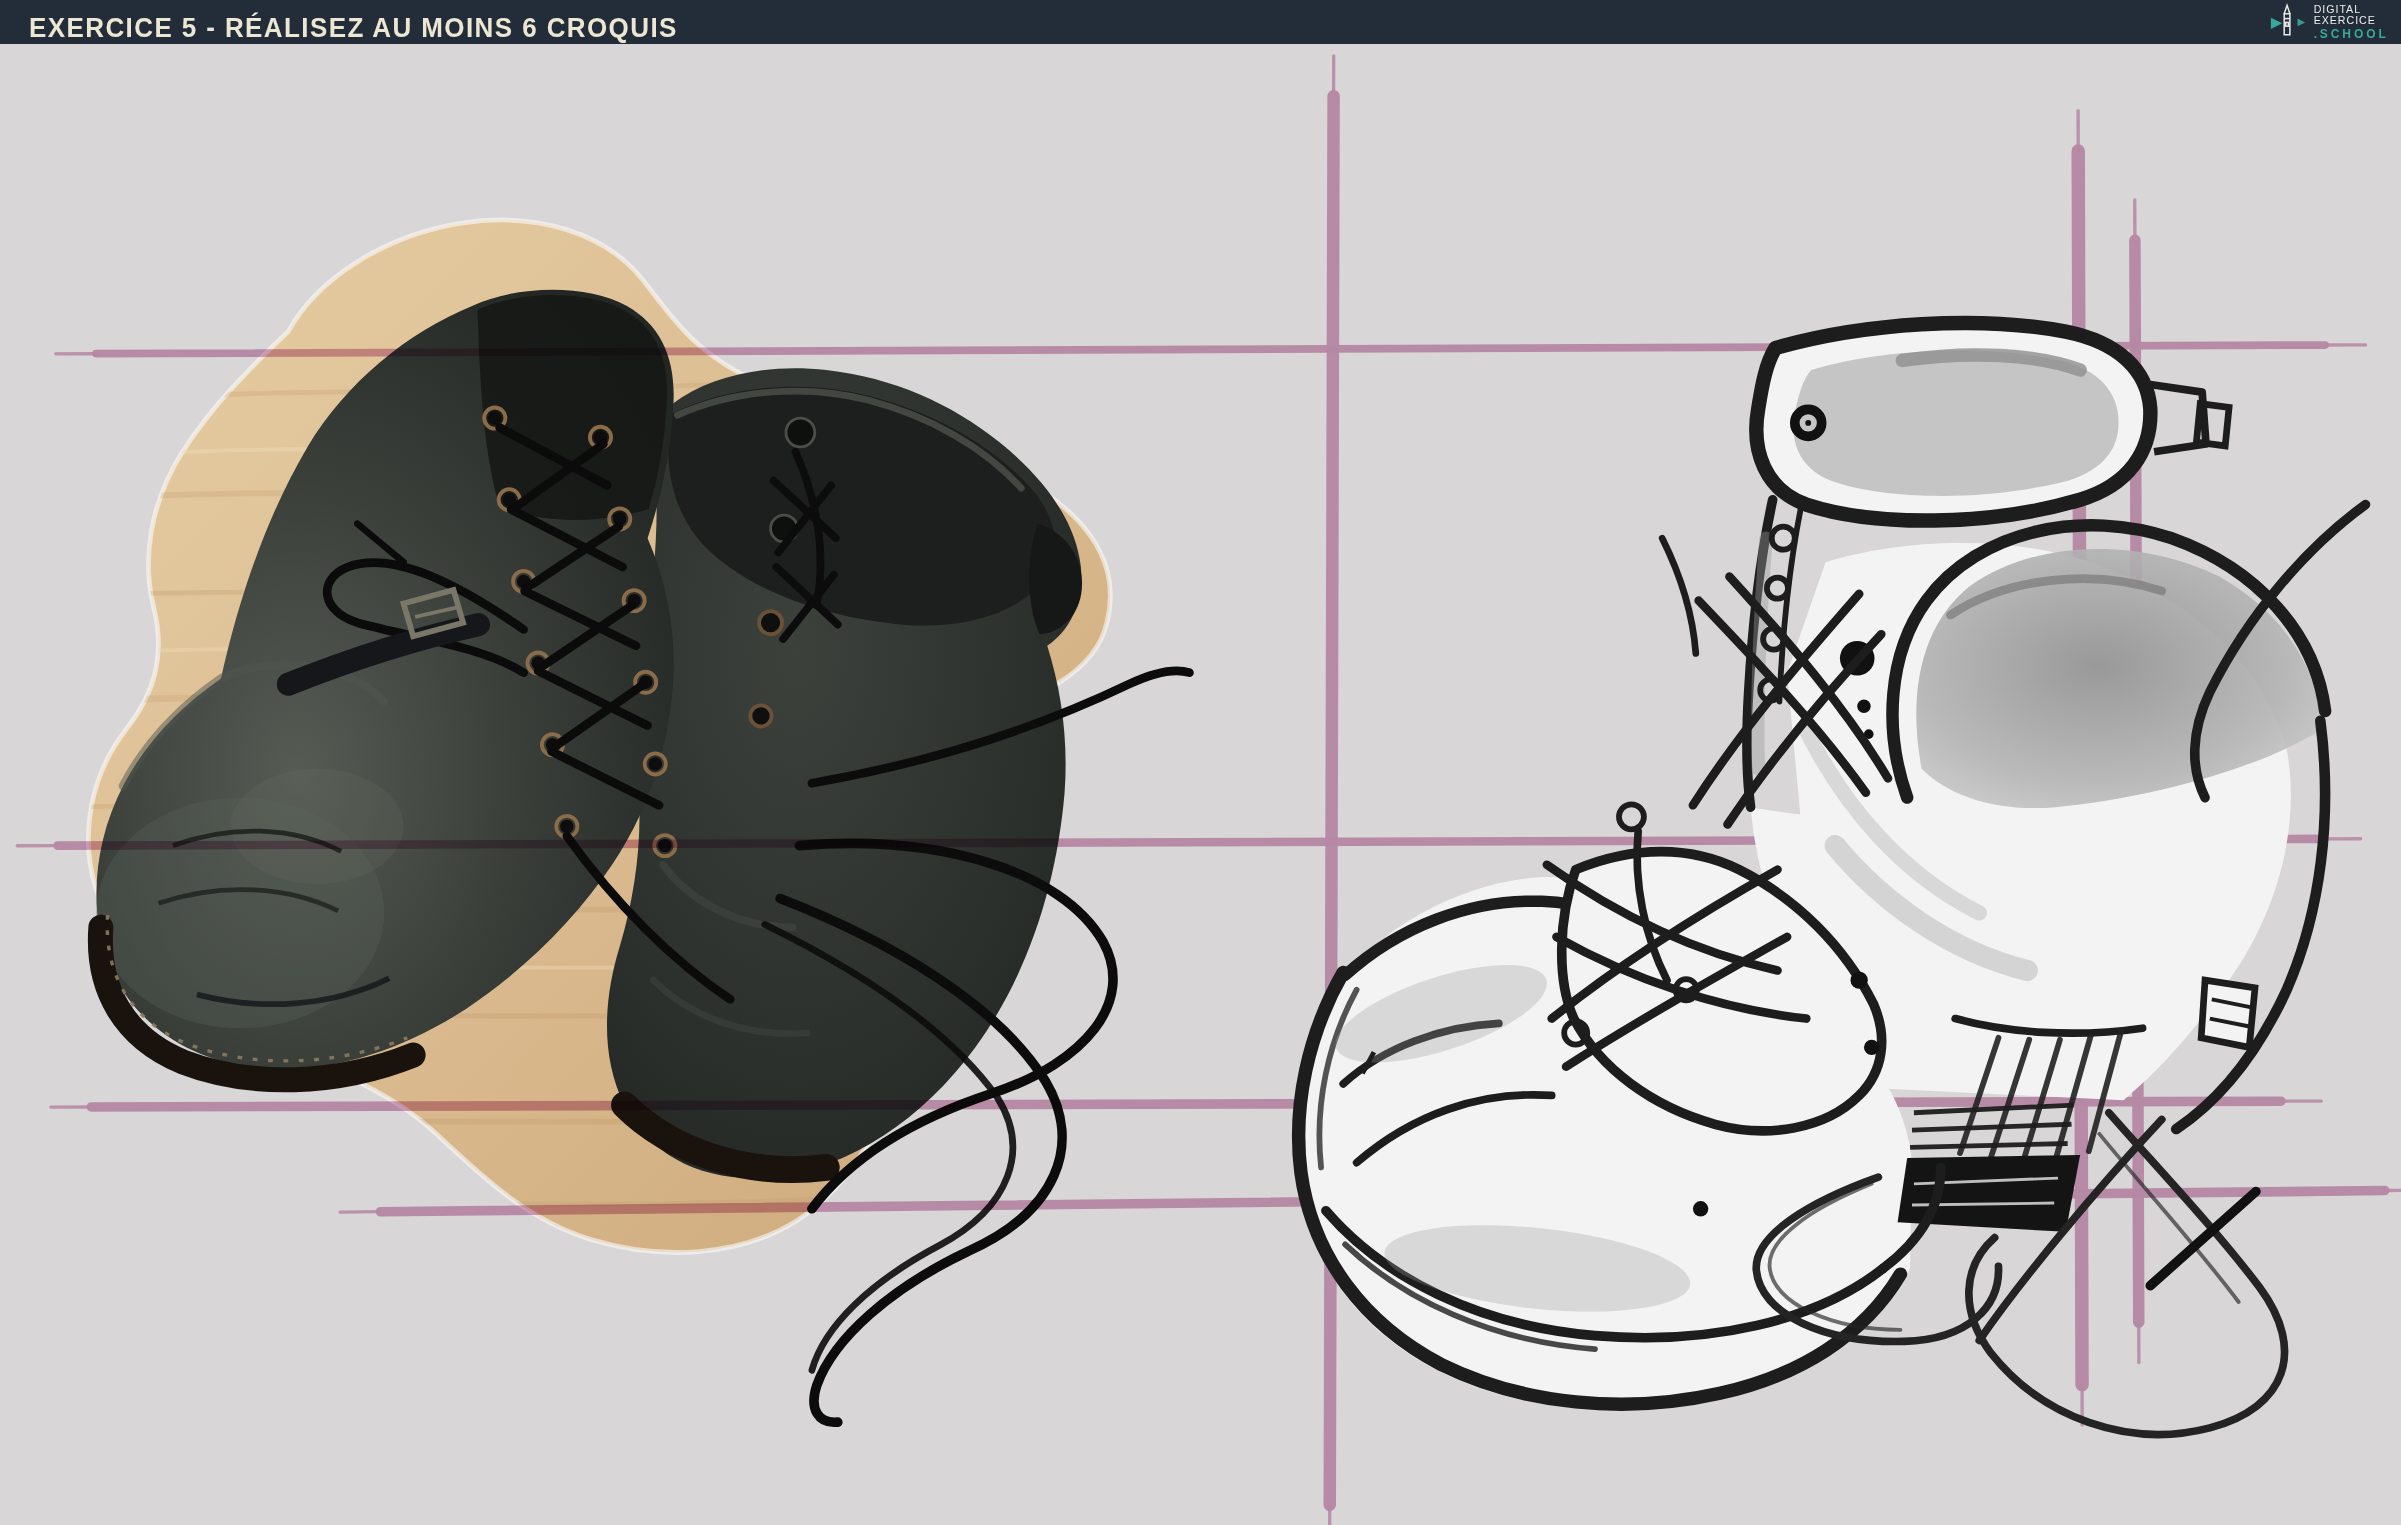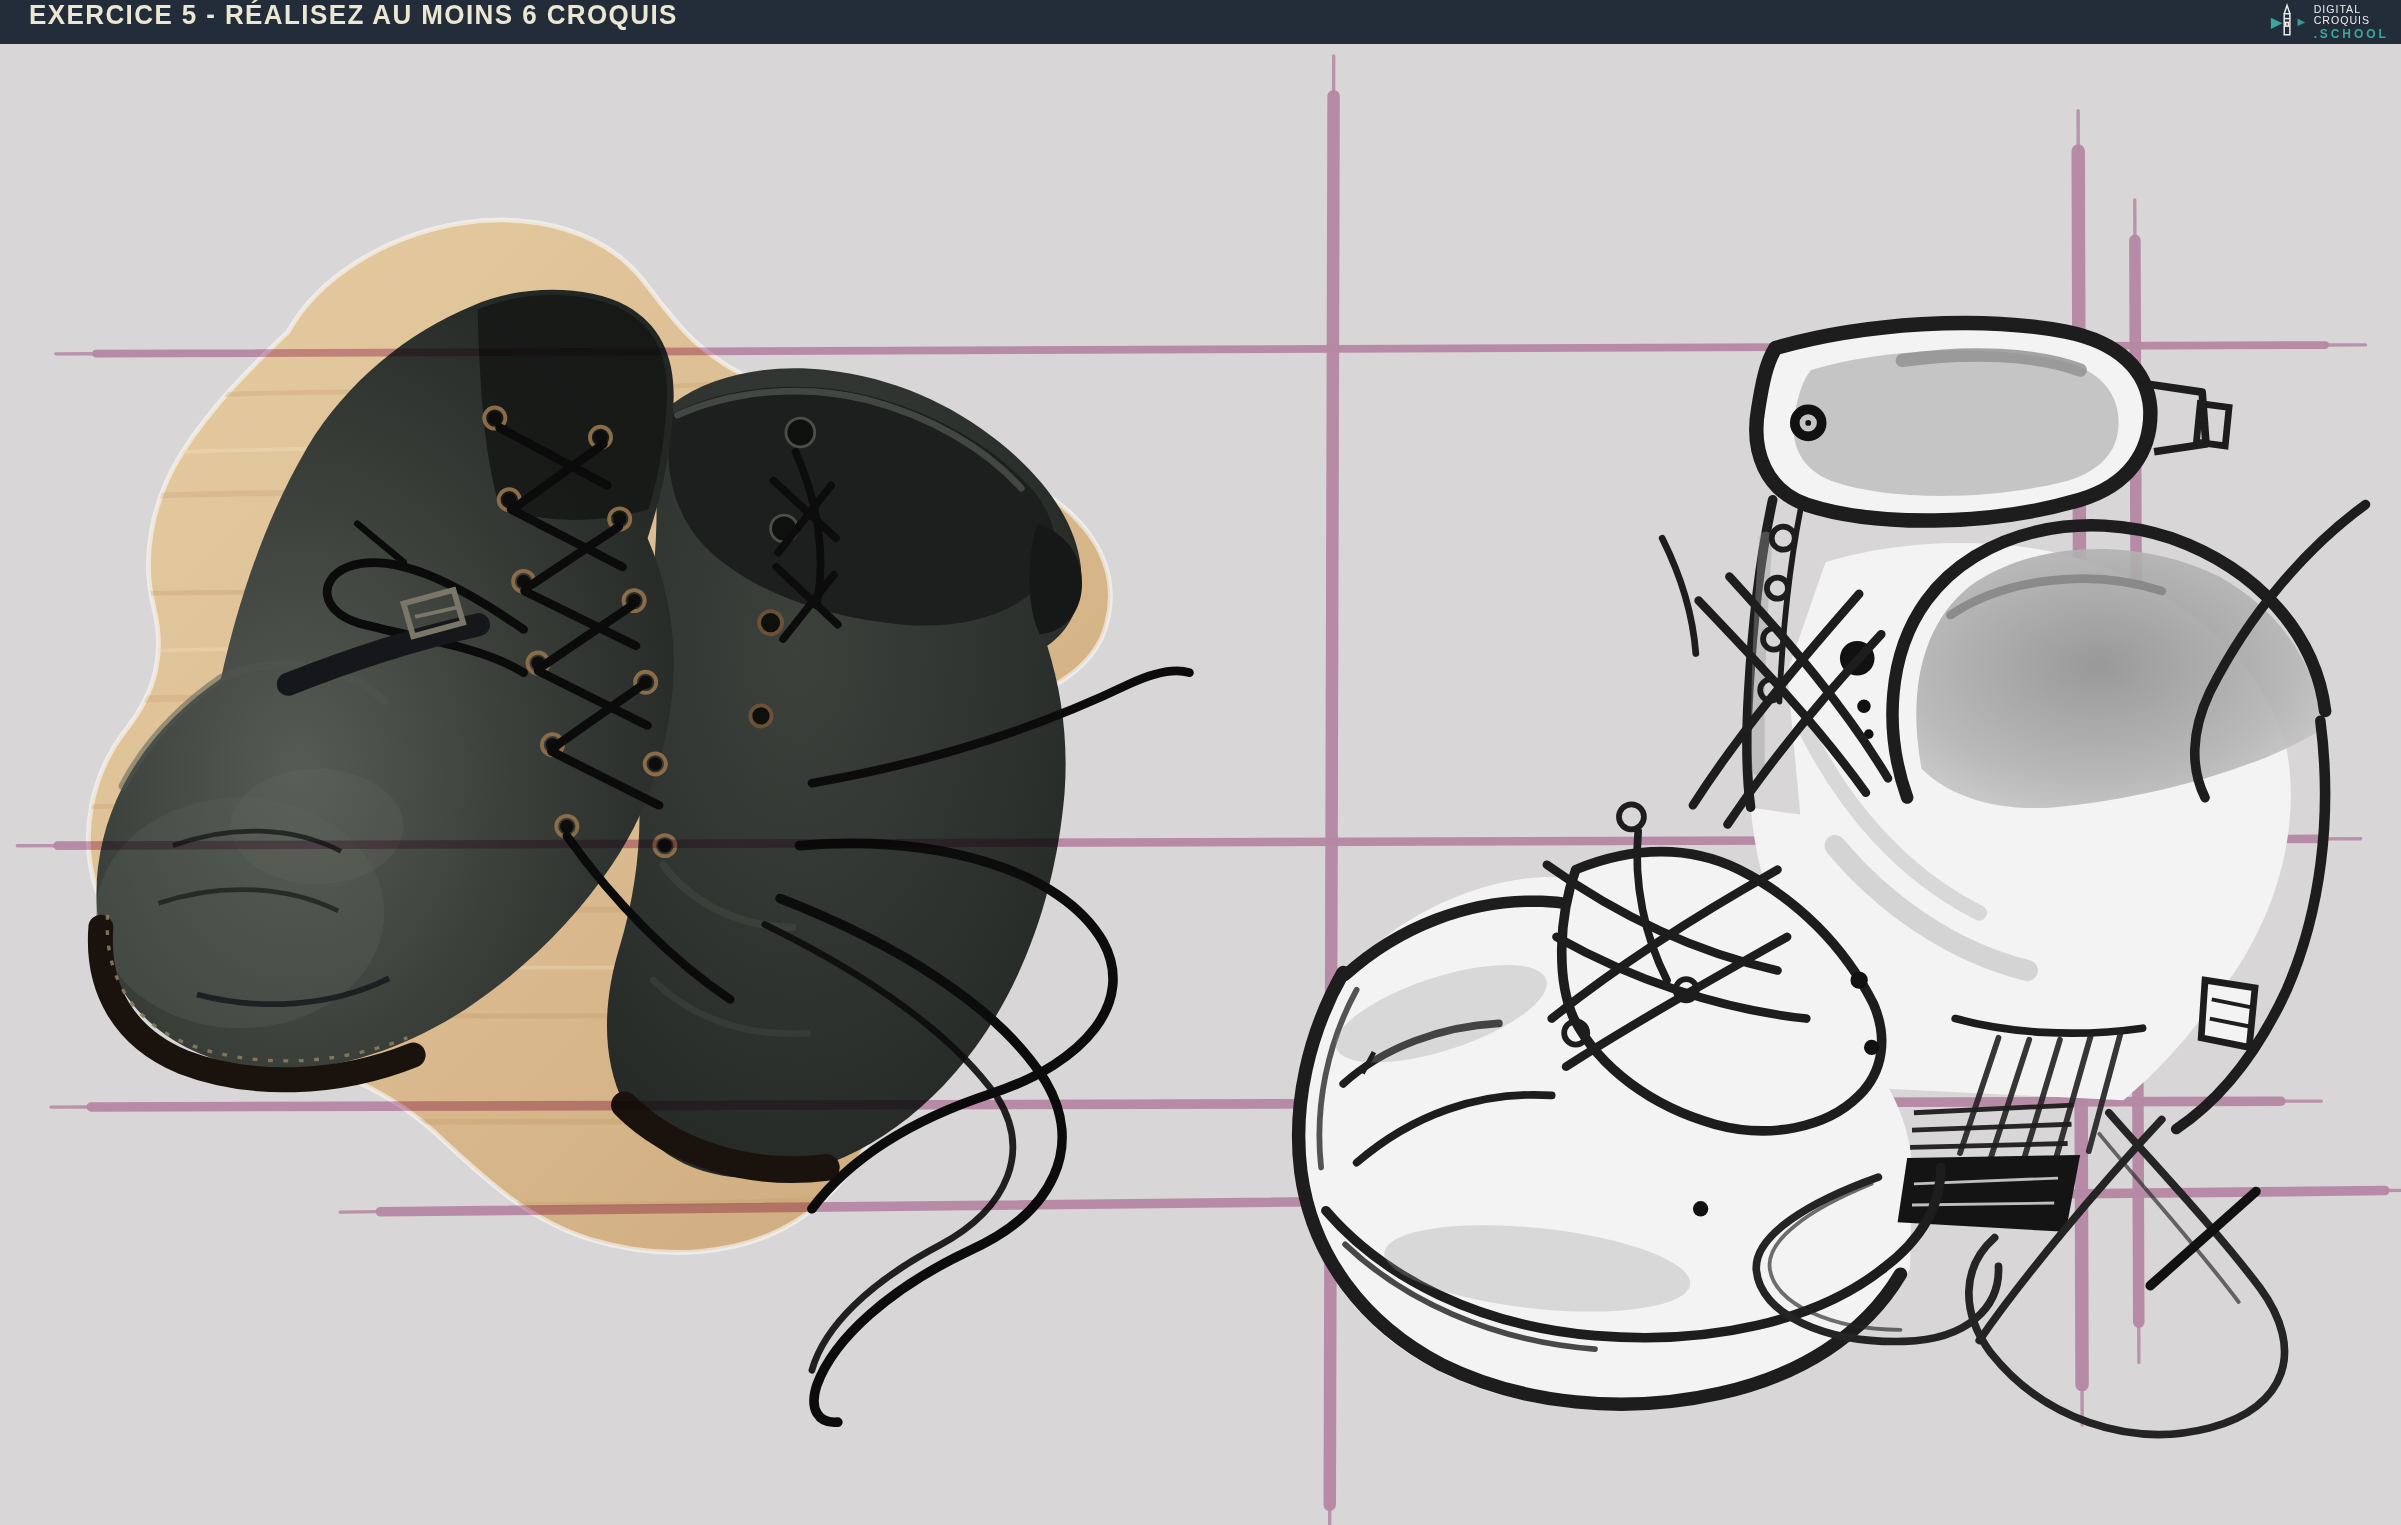--- a/index.html
+++ b/index.html
@@ -6,21 +6,21 @@
     --bg:#d8d6d7; --header:#232d3a; --title:#ece7d3; --teal:#38a89b; --pink:#d6a2c2;
   }
   *{margin:0;padding:0;box-sizing:border-box;}
   html,body{width:2402px;height:1526px;overflow:hidden;}
   body{background:var(--bg);font-family:"Liberation Sans",sans-serif;}
   .stage{position:absolute;inset:0;width:2402px;height:1526px;}
   .layer{position:absolute;left:0;top:0;width:2402px;height:1526px;}
   #guides-svg{mix-blend-mode:multiply;}
   .header{
     position:absolute;left:0;top:0;width:2402px;height:44px;background:var(--header);
-    display:flex;align-items:flex-start;justify-content:space-between;z-index:50;
+    display:flex;align-items:flex-end;justify-content:space-between;z-index:50;
     padding:0 13.4px 0 29px;
   }
   .page-title{
     color:var(--title);font-size:26px;font-weight:700;letter-spacing:1.4px;
     transform:scaleY(1.04);transform-origin:left center;white-space:nowrap;
   }
   .brand{display:flex;align-items:center;gap:6.7px;height:100%;}
   .brand-text{display:flex;flex-direction:column;line-height:1;}
   .brand-line{color:#eceeee;font-size:10.6px;font-weight:400;letter-spacing:1px;}
   .brand-school{color:var(--teal);font-size:12px;font-weight:700;letter-spacing:2.9px;margin-top:1.9px;}
@@ -356,19 +356,19 @@
           <g fill="none" stroke="#e8eaea" stroke-width="1.6">
             <path d="M16,12 L22,12 L22,34 L16,34 Z"></path>
             <path d="M16,12 L19,3 L22,12"></path>
             <path d="M16,17 L22,17"></path>
             <rect x="17.6" y="21" width="2.8" height="4"></rect>
           </g>
         </svg>
       </span>
       <span class="brand-text">
         <span class="brand-line">DIGITAL</span>
-        <span class="brand-line">CROQUIS</span>
+        <span class="brand-line">EXERCICE</span>
         <span class="brand-school">.SCHOOL</span>
       </span>
     </div>
   </div>
 </div>
 
 
 </body></html>

